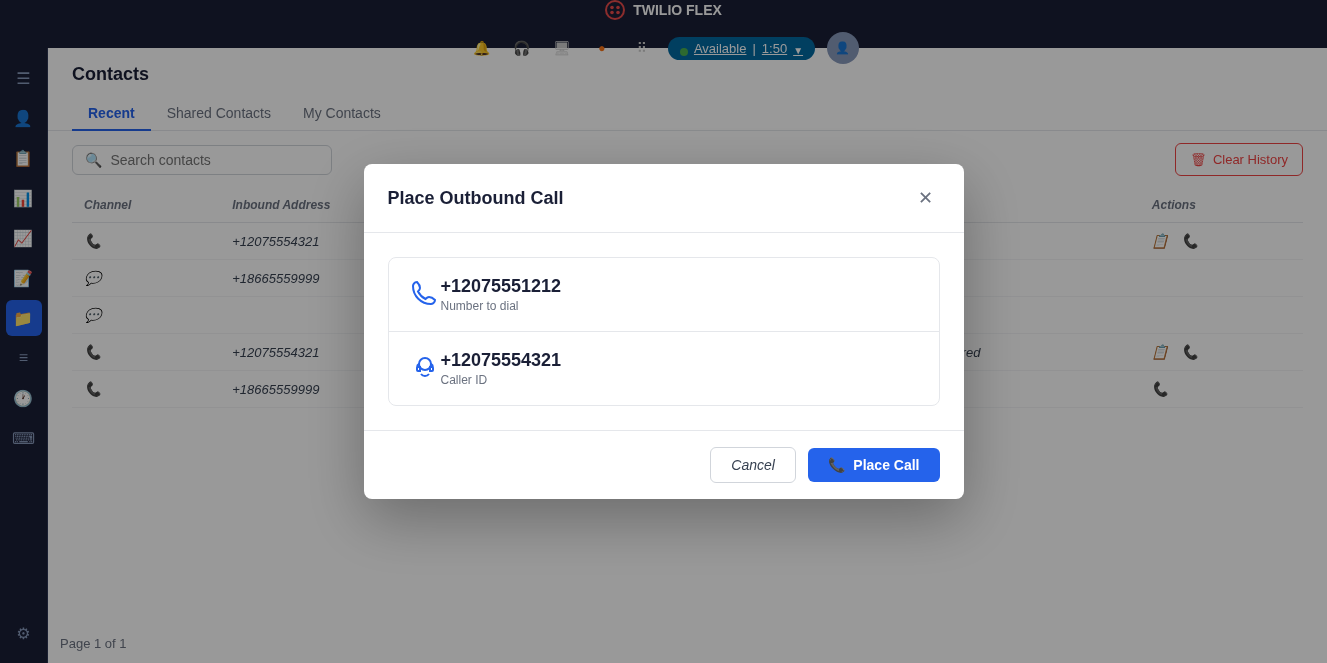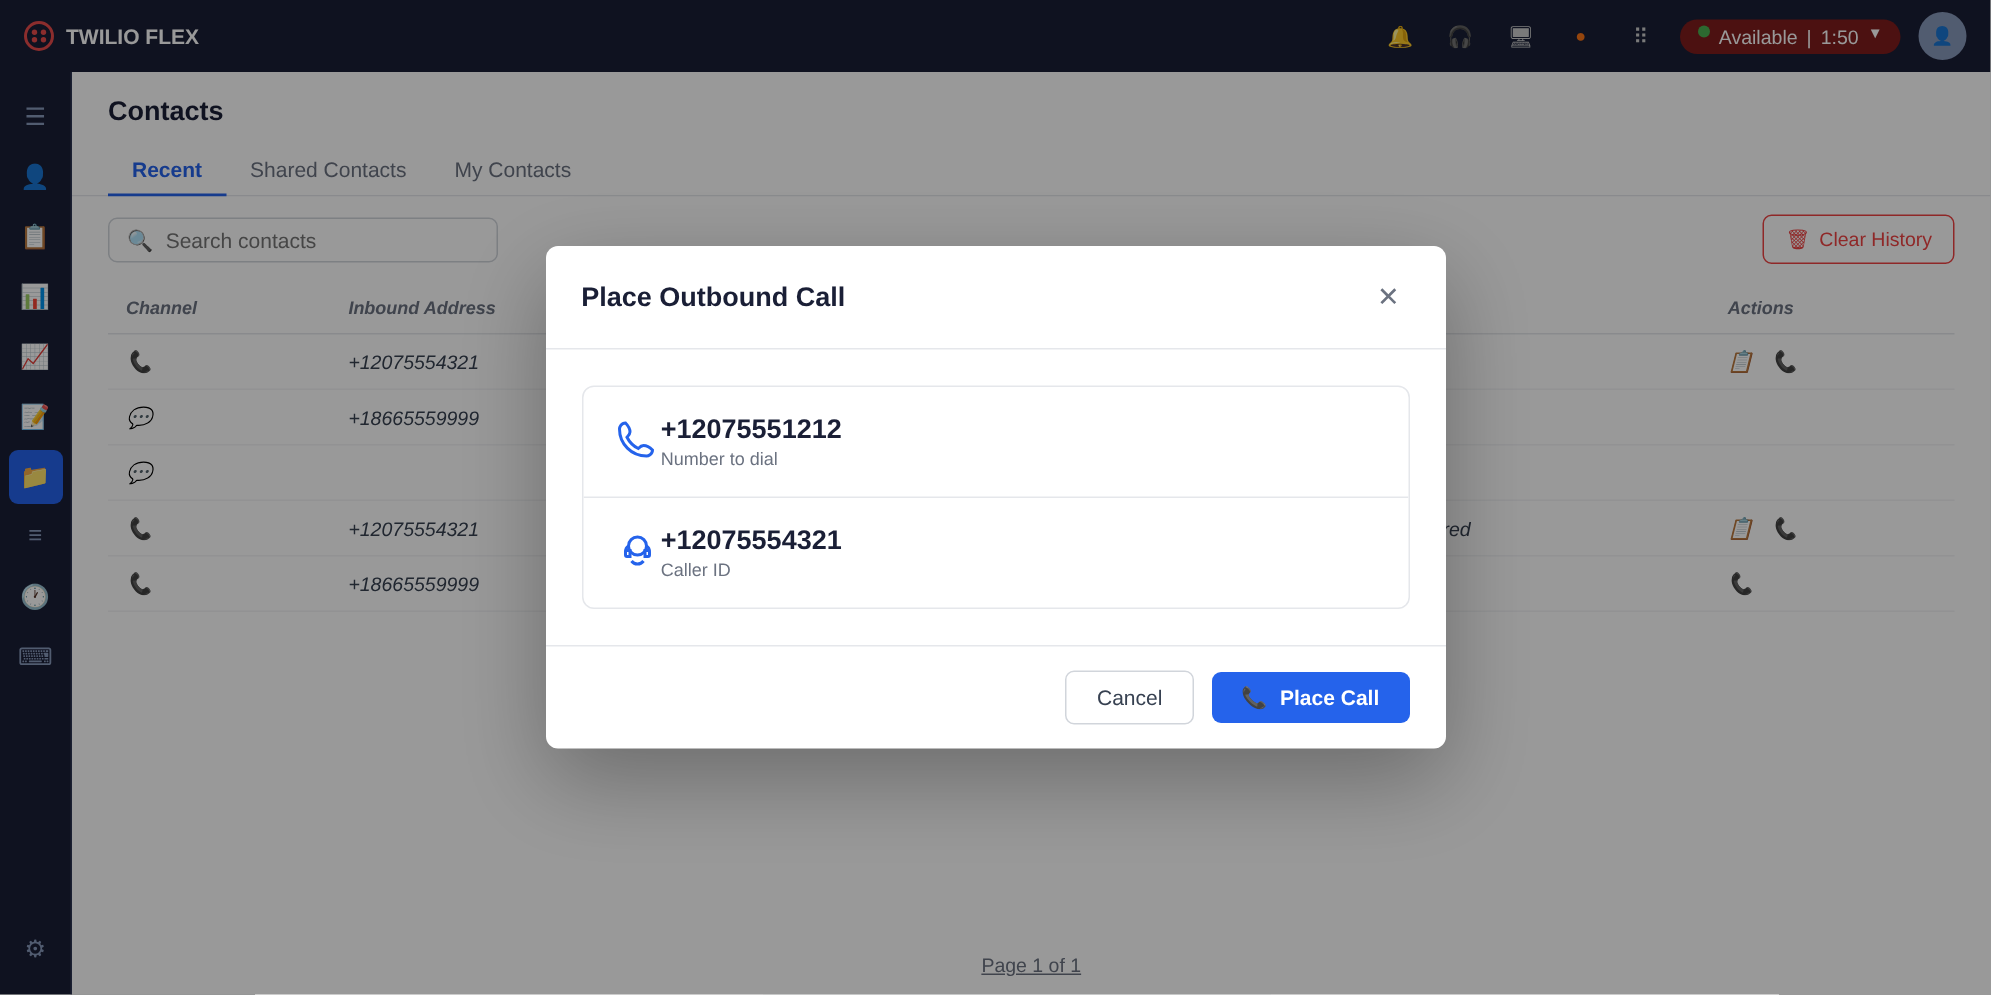--- a/index.html
+++ b/index.html
@@ -1,29 +1,29 @@
 <!DOCTYPE html>
 <html><head>
   <meta charset="utf-8">
   <style>
     * { box-sizing: border-box; margin: 0; padding: 0; }
     body { font-family: -apple-system, BlinkMacSystemFont, 'Segoe UI', sans-serif; background: #f0f2f5; height: 663px; overflow: hidden; }
 
     
     .topbar {
       display: flex; align-items: center; background: #1a1f36; height: 48px;
-      padding: 0 16px; gap: 12px; color: white; position: relative; z-index: 10;
+      padding: 0 16px; gap: 12px; color: white; position: relative; z-index: 10; flex-direction: column;
     }
     .topbar-brand { display: flex; align-items: center; gap: 8px; font-size: 14px; font-weight: 600; color: white; flex: 1; }
     .topbar-logo { width: 20px; height: 20px; }
     .topbar-actions { display: flex; align-items: center; gap: 12px; }
     .topbar-icon { width: 28px; height: 28px; border-radius: 50%; display: flex; align-items: center; justify-content: center; font-size: 14px; color: #ccc; cursor: pointer; }
     .status-badge {
-      display: flex; align-items: flex-start; gap: 6px; background: #7f1d1d;
-      border-radius: 20px; padding: 4px 12px; font-size: 13px; color: white; cursor: pointer;
+      display: flex; align-items: flex-end; gap: 6px; background: #0369a1;
+      border-radius: 20px; padding: 4px 12px; font-size: 13px; color: white; cursor: pointer; text-decoration: underline;
     }
     .status-dot { width: 8px; height: 8px; border-radius: 50%; background: #4caf50; }
     .avatar { width: 32px; height: 32px; border-radius: 50%; background: #8899bb; overflow: hidden; display: flex; align-items: center; justify-content: center; font-size: 12px; color: white; }
 
     
     .layout { display: flex; height: calc(663px - 48px); }
 
     
     .sidebar {
       width: 48px; background: #1a1f36; display: flex; flex-direction: column;
@@ -72,21 +72,21 @@
     thead th {
       text-align: left; padding: 10px 12px; color: #6b7280; font-weight: 600;
       font-size: 12px; border-bottom: 1px solid #e5e7eb; white-space: nowrap;
     }
     tbody tr { border-bottom: 1px solid #f3f4f6; }
     tbody td { padding: 10px 12px; color: #374151; }
     .channel-icon { color: #6b7280; font-size: 14px; }
     .action-icon { color: #2563eb; font-size: 14px; cursor: pointer; margin-right: 8px; }
 
     
-    .page-footer { padding: 12px; text-align: center; font-size: 13px; color: #6b7280; text-decoration: underline; }
+    .page-footer { padding: 12px; text-align: left; font-size: 13px; color: #6b7280; }
 
     
     .overlay {
       position: fixed; top: 0; left: 0; width: 100%; height: 100%;
       background: rgba(0,0,0,0.4); z-index: 100; display: flex;
       align-items: center; justify-content: center;
     }
 
     
     .modal {
@@ -114,21 +114,21 @@
     .dial-icon { color: #2563eb; font-size: 22px; width: 32px; text-align: center; }
     .dial-info {}
     .dial-number { font-size: 18px; font-weight: 600; color: #1a1f36; }
     .dial-label { font-size: 12px; color: #6b7280; margin-top: 2px; }
     .modal-footer {
       display: flex; align-items: center; justify-content: flex-end; gap: 12px;
       padding: 16px 24px; border-top: 1px solid #e5e7eb;
     }
     .btn-cancel {
       padding: 9px 20px; border: 1px solid #d1d5db; border-radius: 6px;
-      background: white; color: #374151; font-size: 14px; cursor: pointer; font-weight: 500;
+      background: white; color: #374151; font-size: 14px; cursor: pointer; font-weight: 500; font-style: italic;
     }
     .btn-place-call {
       display: flex; align-items: center; gap: 8px; padding: 9px 20px;
       border: none; border-radius: 6px; background: #2563eb; color: white;
       font-size: 14px; cursor: pointer; font-weight: 600;
     }
   </style>
 </head>
 <body>
 

